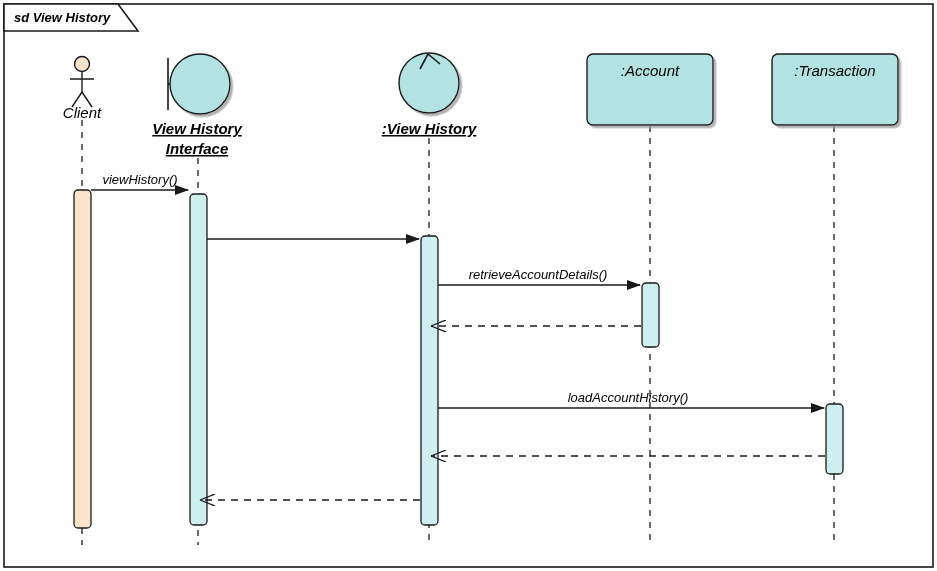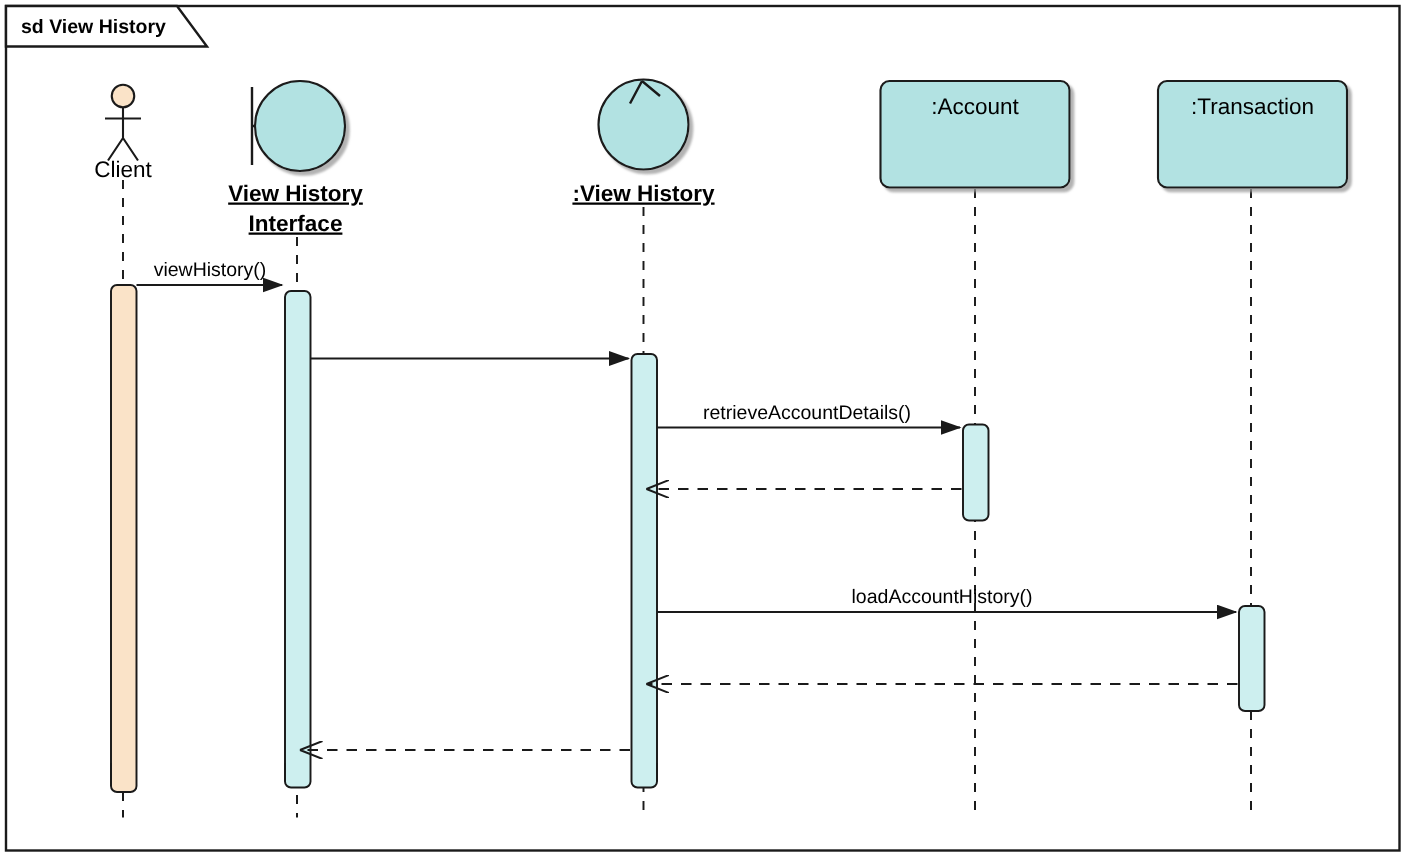--- a/index.html
+++ b/index.html
@@ -10,20 +10,21 @@
   body {
     width: 937px;
     height: 571px;
     font-family: "Liberation Sans", sans-serif;
     overflow: hidden;
   }
   #diagram-root {
     position: relative;
     width: 937px;
     height: 571px;
+    font-style: italic;
   }
   svg.diagram {
     display: block;
     width: 937px;
     height: 571px;
   }
   .frame-label {
     font-size: 13px;
     font-weight: bold;
     fill: #000000;

